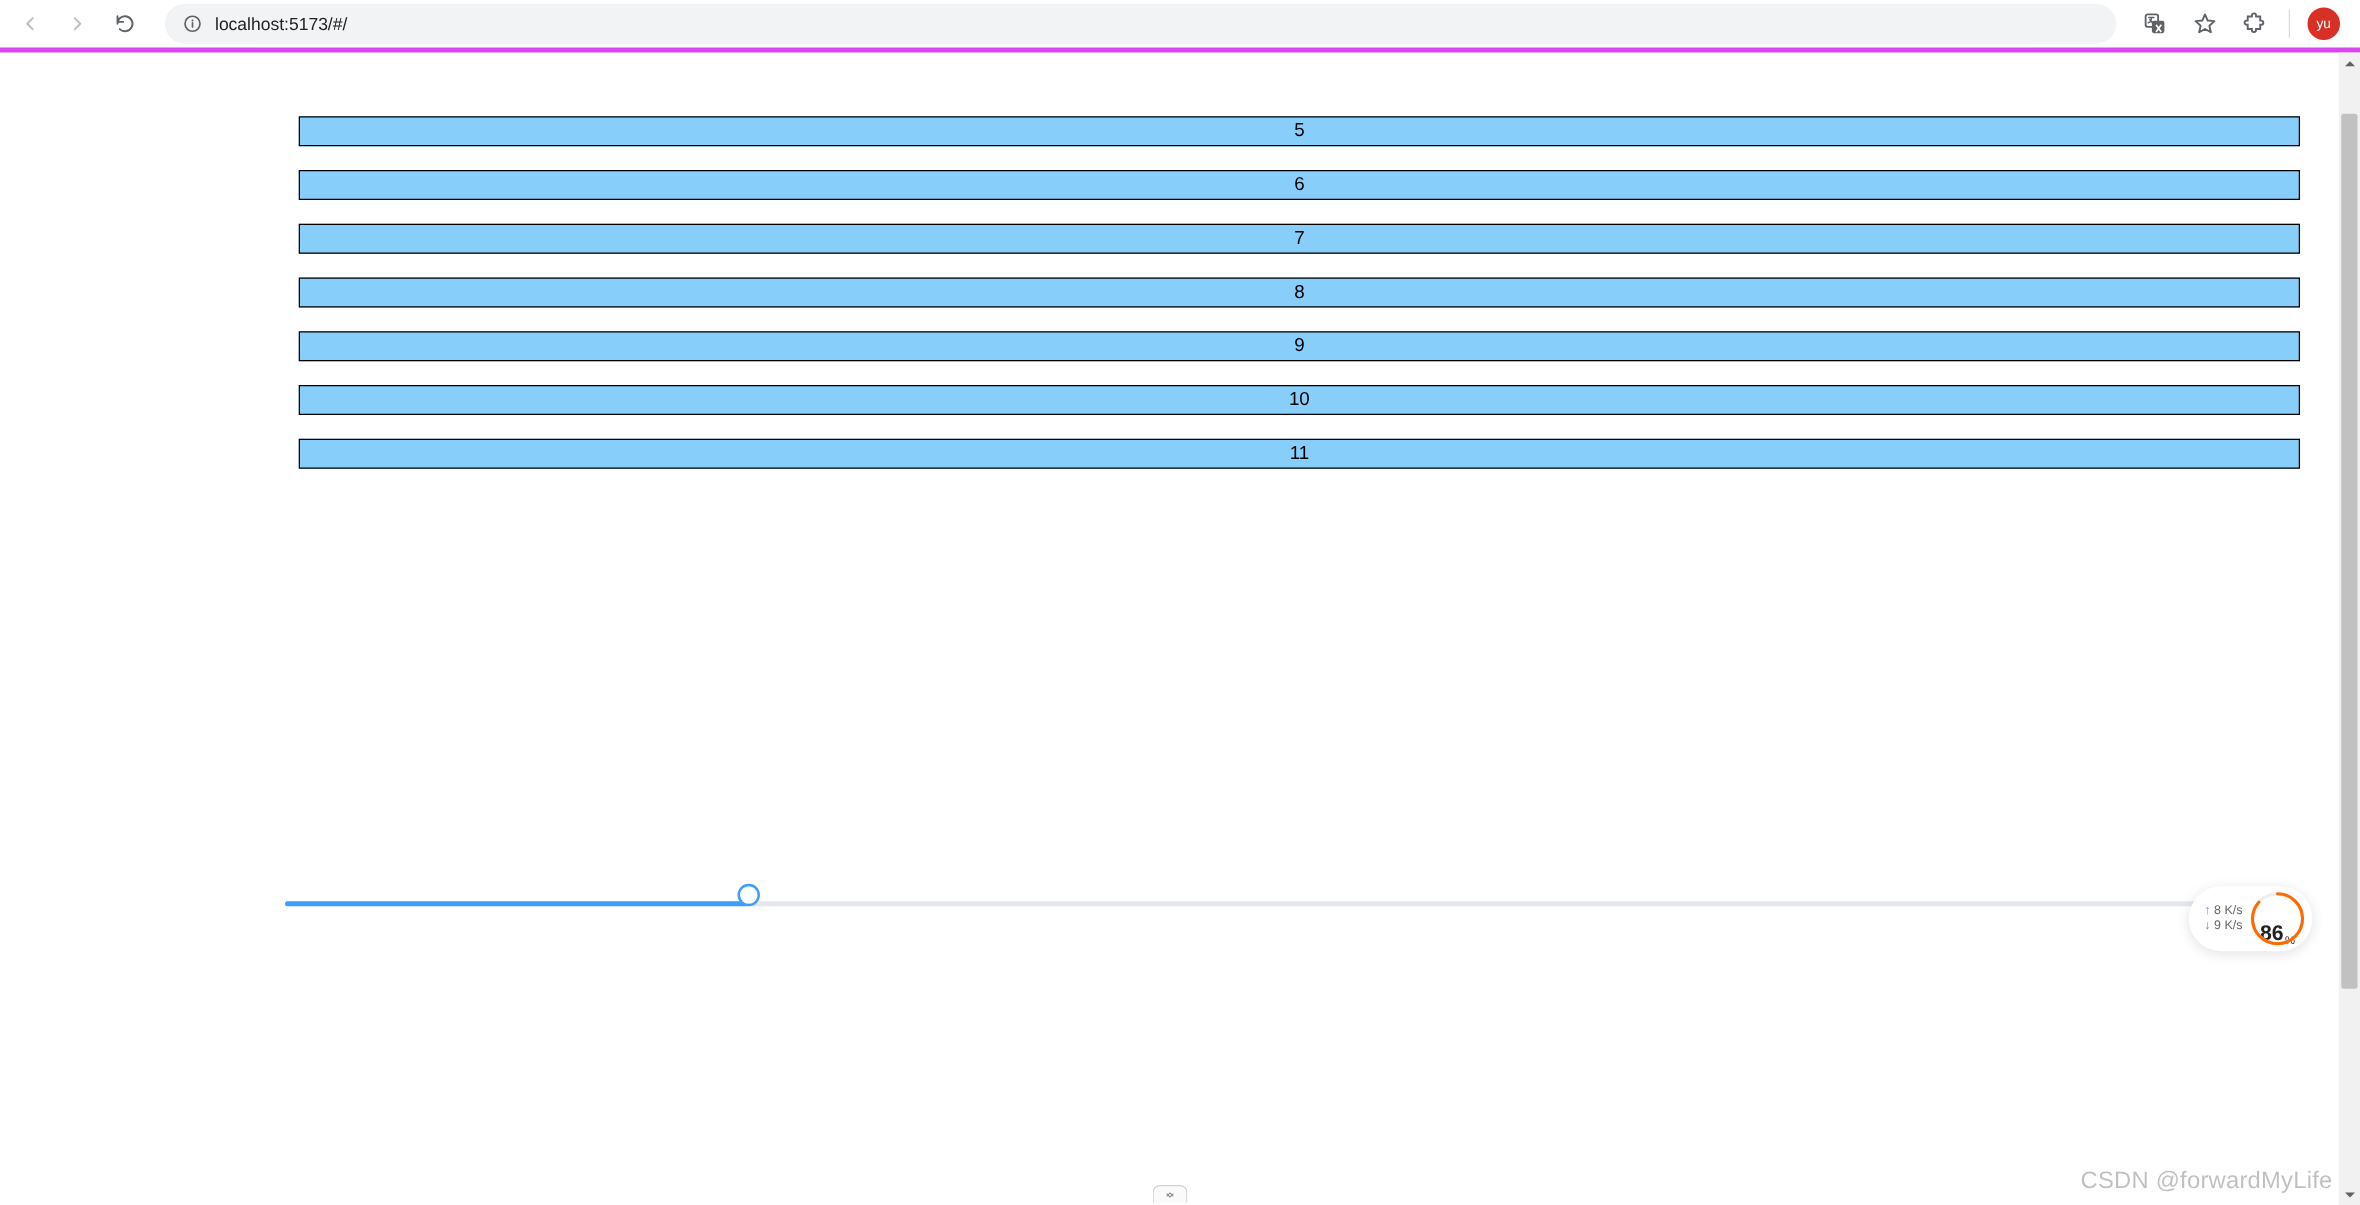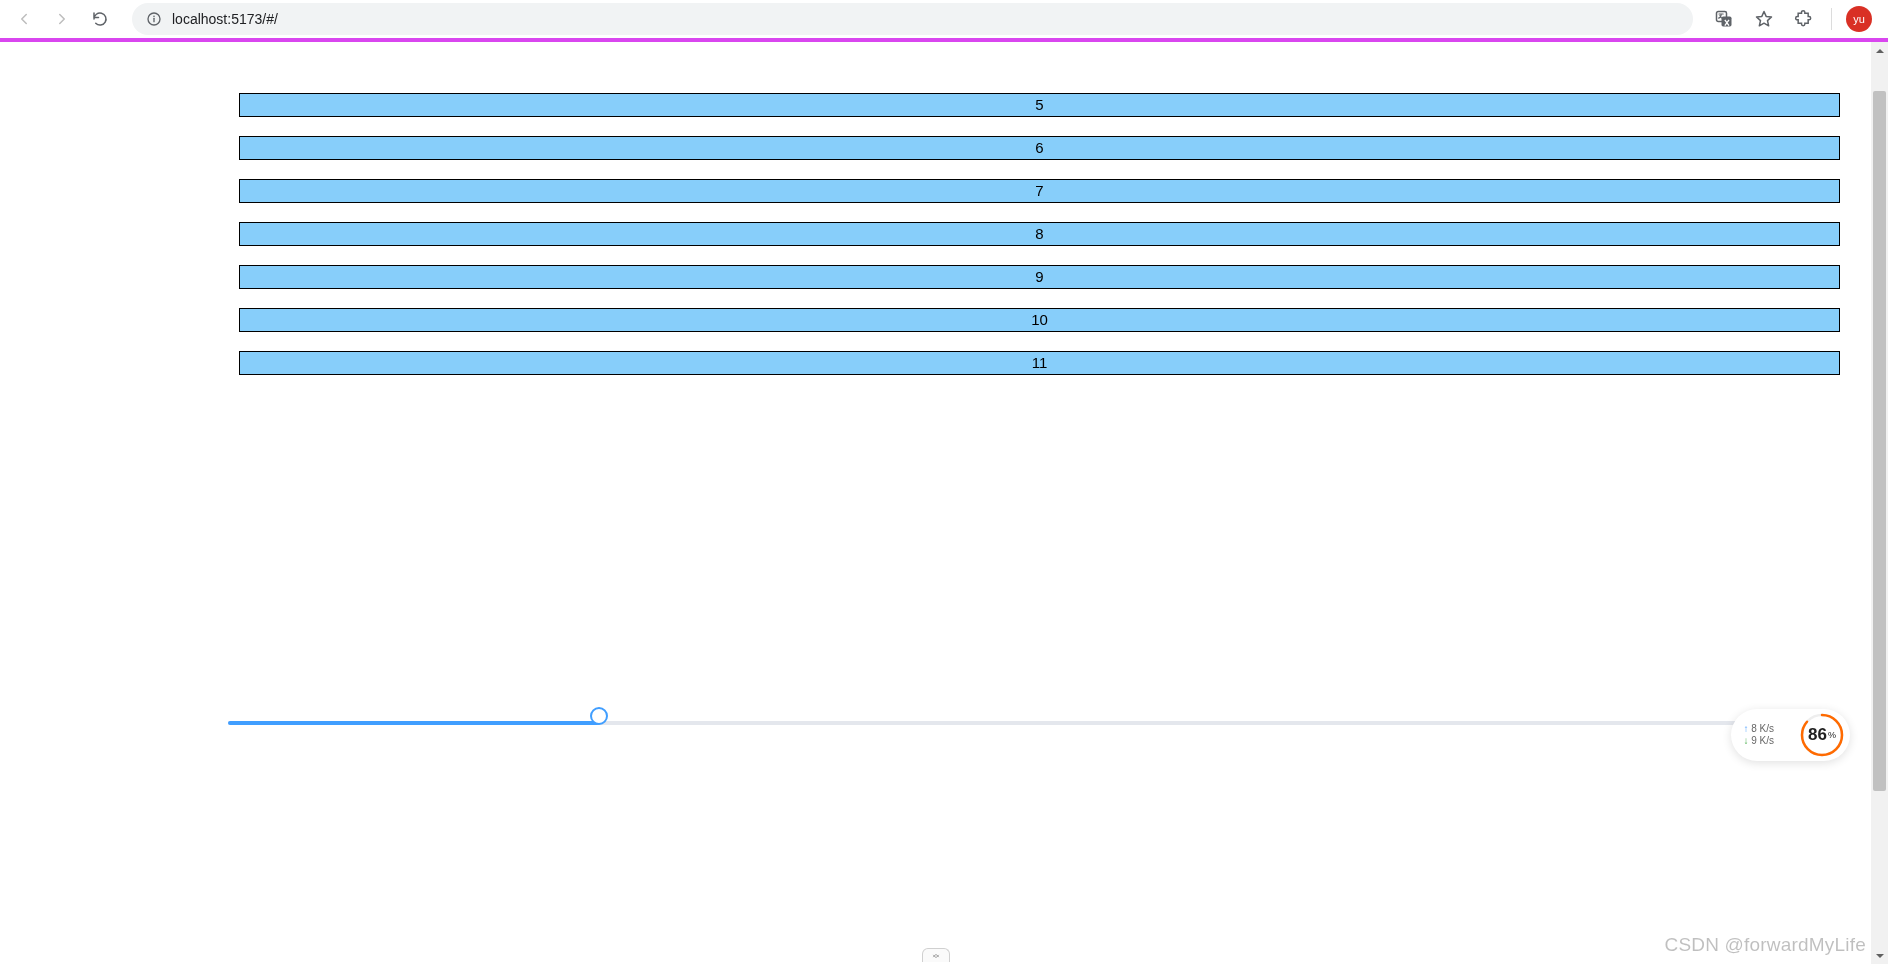--- a/index.html
+++ b/index.html
@@ -178,25 +178,24 @@
       font-size: 10px;
       line-height: 1.25;
       color: #666;
     }
     .net-speeds .up::before { content: "↑ "; color: #4a9eff; }
     .net-speeds .down::before { content: "↓ "; color: #4caf50; }
     .net-circle {
       width: 44px; height: 44px;
       border-radius: 50%;
       position: relative;
-      display: flex; align-items: center; justify-content: center;
+      display: flex; align-items: flex-end; justify-content: center;
       font-weight: 600;
       font-size: 17px;
       color: #222;
-      margin-left: 20px;
     }
     .net-circle svg { position: absolute; inset: 0; }
     .net-circle .pct-suffix { font-size: 9px; font-weight: 400; margin-left: 1px; }
 
     
     .watermark {
       position: absolute;
       right: 22px;
       bottom: 8px;
       font-size: 19px;

